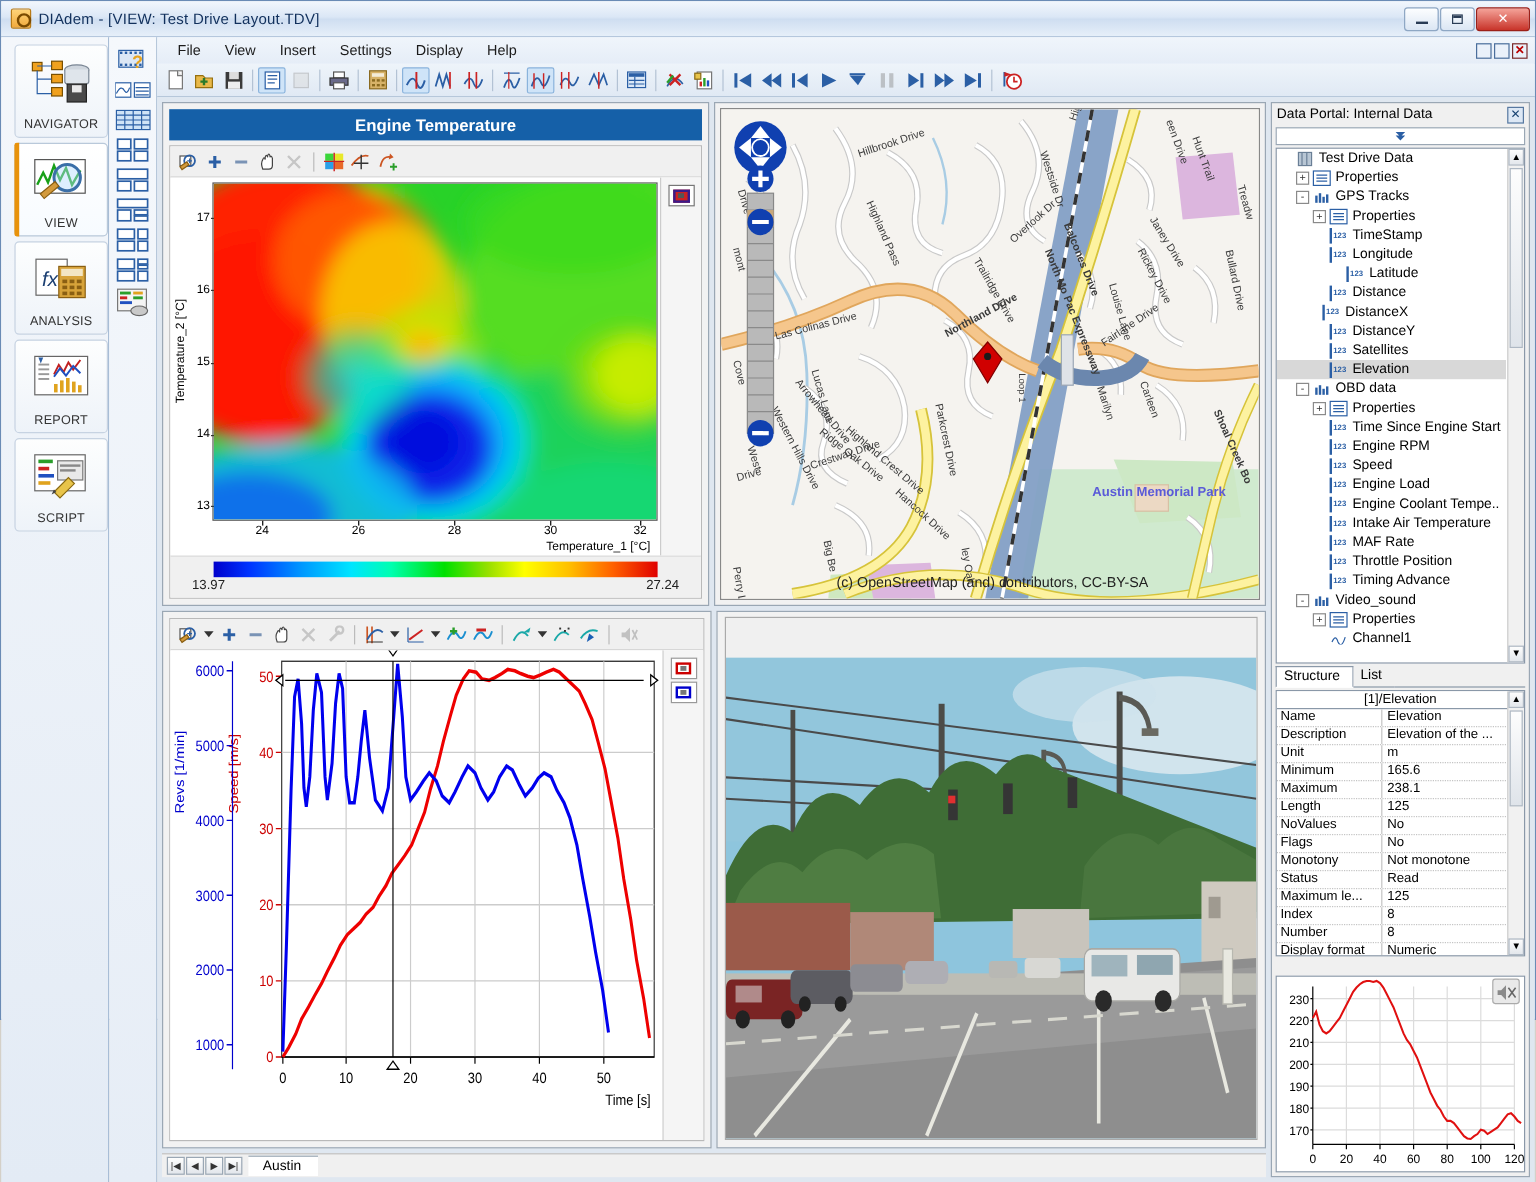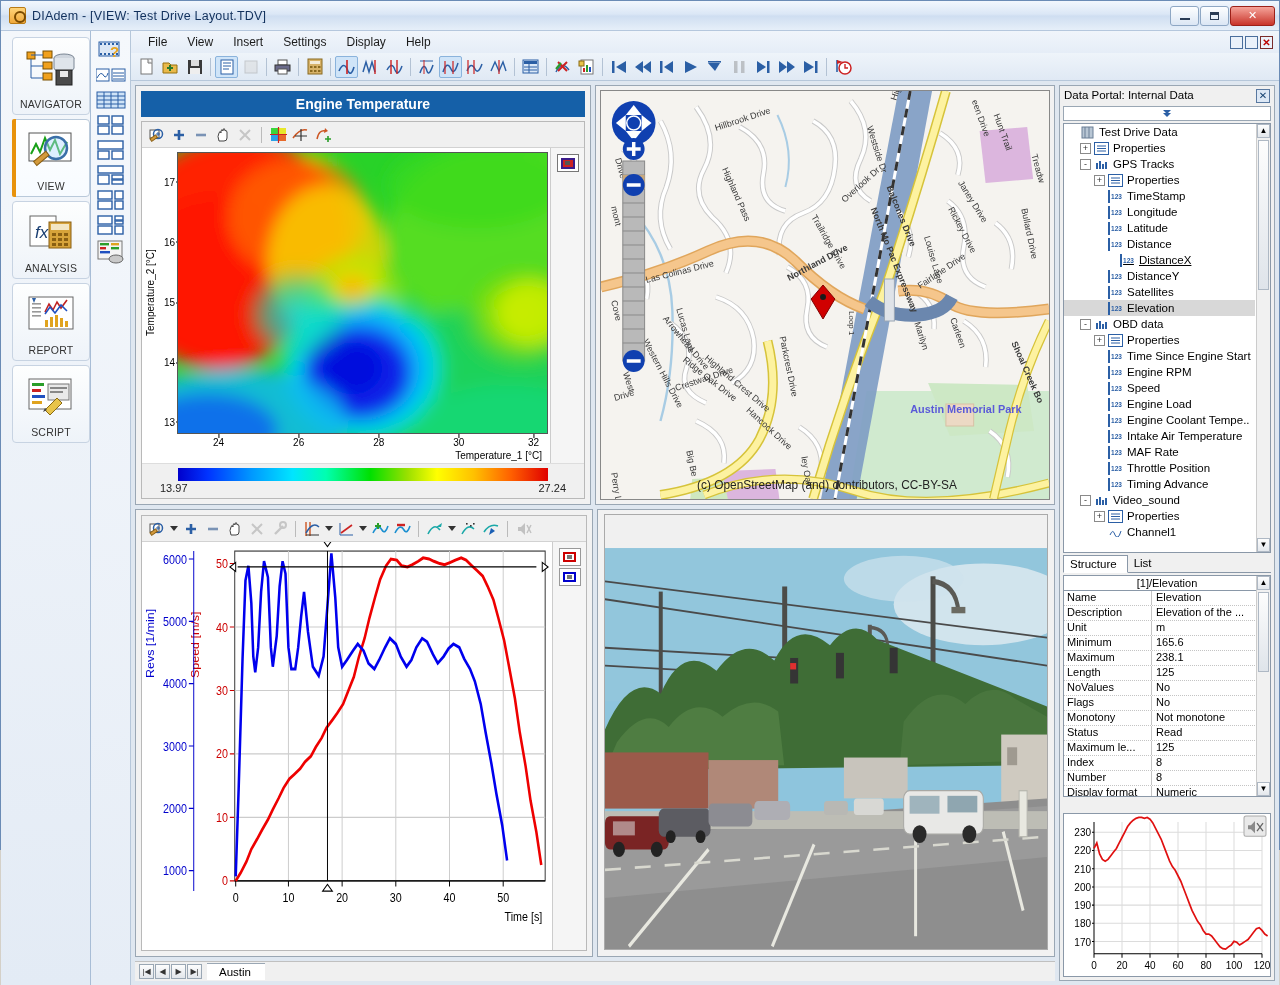--- a/index.html
+++ b/index.html
@@ -1325,31 +1325,31 @@
                 <div class="tnode" style="padding-left: 30px;">
                   <span class="tspacer"></span>
                   <span class="ticon numeric" style="font-size: 6.5px;">123</span>
                   <span class="tlabel">TimeStamp</span>
                 </div>
                 <div class="tnode" style="padding-left: 30px;">
                   <span class="tspacer"></span>
                   <span class="ticon numeric" style="font-size: 6.5px;">123</span>
                   <span class="tlabel">Longitude</span>
                 </div>
-                <div class="tnode" style="padding-left: 30px;">
+                <div class="tnode" style="padding-left: 44px;">
                   <span class="tspacer"></span>
                   <span class="ticon numeric" style="font-size: 6.5px;">123</span>
                   <span class="tlabel">Latitude</span>
                 </div>
                 <div class="tnode" style="padding-left: 30px;">
                   <span class="tspacer"></span>
                   <span class="ticon numeric" style="font-size: 6.5px;">123</span>
                   <span class="tlabel">Distance</span>
                 </div>
-                <div class="tnode" style="padding-left: 42px; text-decoration: underline;">
+                <div class="tnode" style="padding-left: 24px;">
                   <span class="tspacer"></span>
                   <span class="ticon numeric" style="font-size: 6.5px;">123</span>
                   <span class="tlabel">DistanceX</span>
                 </div>
                 <div class="tnode" style="padding-left: 30px;">
                   <span class="tspacer"></span>
                   <span class="ticon numeric" style="font-size: 6.5px;">123</span>
                   <span class="tlabel">DistanceY</span>
                 </div>
                 <div class="tnode" style="padding-left: 30px;">

